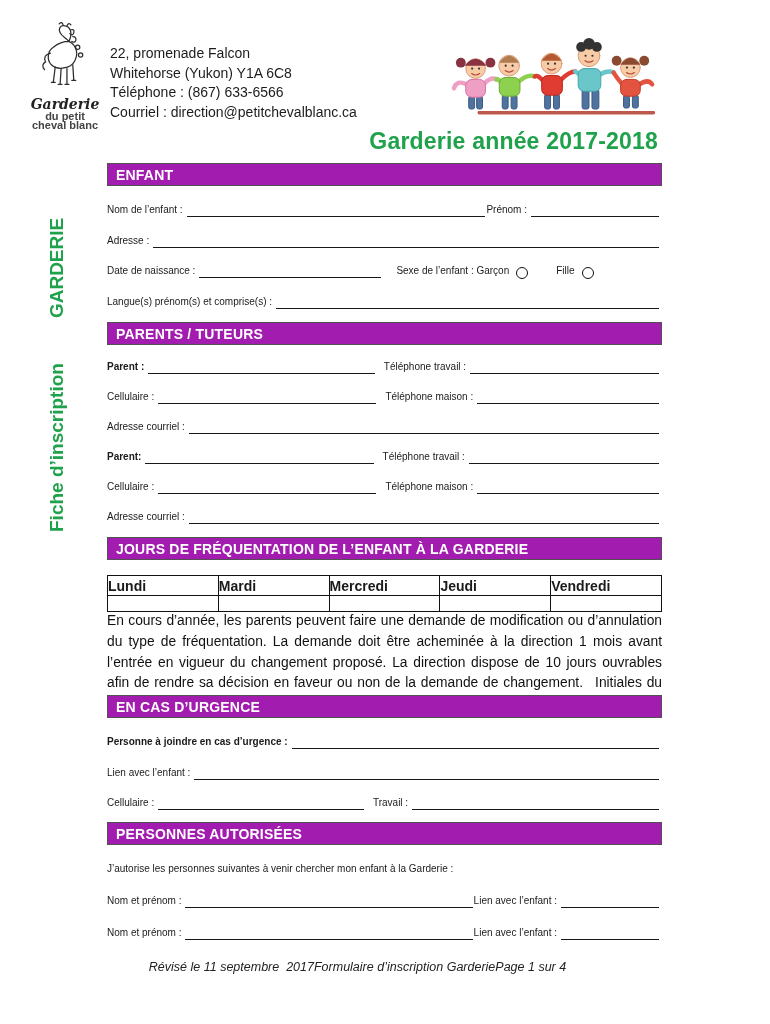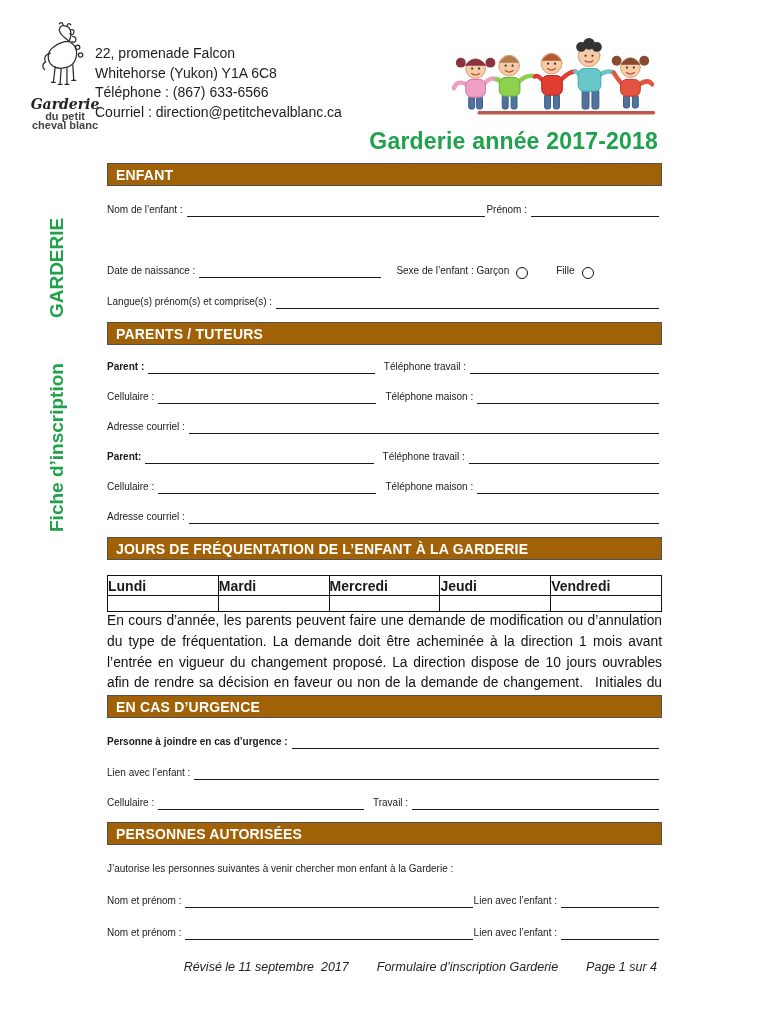--- a/index.html
+++ b/index.html
@@ -6,37 +6,37 @@
   html,body { background:#ffffff; }
   .page {
     position:relative; width:770px; height:1024px; margin:0 auto;
     background:#ffffff; overflow:hidden;
     font-family:"Liberation Sans", sans-serif; color:#1a1a1a;
   }
   
   .logo { position:absolute; left:28px; top:20px; width:74px; text-align:center; color:#222; }
   .logo-name { font-family:"DejaVu Serif", serif; font-style:italic; font-weight:bold; font-size:14px; margin-top:-4px; }
   .logo-sub { font-size:11px; color:#444; line-height:9px;font-weight:bold; }
-  .contact { position:absolute; left:95px; top:44px; font-size:14px; line-height:19.5px; color:#1c1c1c; }
+  .contact { position:absolute; left:110px; top:44px; font-size:14px; line-height:19.5px; color:#1c1c1c; }
   .kids { position:absolute; left:448px; top:28px; }
   .doc-title {
     position:absolute; right:112px; top:128px;
     font-size:23px; font-weight:bold; color:#1fa24b; letter-spacing:0.2px;
   }
   
   .side-rot {
     position:absolute; left:-113px; top:349px; width:340px; height:26px;
     transform:rotate(-90deg);
     display:flex; align-items:center; gap:45px;
     font-size:19px; font-weight:bold; color:#1fa24b; white-space:nowrap;
   }
   
   .bar {
     position:absolute; left:107px; width:555px; height:23px;
-    background:#a16207; border:1.5px solid #515151;
+    background:#a21caf; border:1.5px solid #515151;
     color:#ffffff; font-weight:bold; font-size:14px;
     padding:3px 8px; line-height:16px; letter-spacing:0.2px;
   }
   
   .frow {
     position:absolute; left:107px; width:553px; height:21px;
     display:flex; align-items:flex-end; font-size:10px;
   }
   .lbl { white-space:pre; line-height:18px; }
   .b { font-weight:bold;margin-top:17px; }
@@ -60,22 +60,22 @@
   
   .para {
     position:absolute; left:107px; top:611px; width:555px;
     font-size:13.8px; line-height:20.8px; text-align:justify; color:#111;
   }
   .iline { display:inline-block; width:92px; border-bottom:1.4px solid #191919; height:13px; }
   .isp { display:inline-block; width:12px; }
   
   .footer {
     position:absolute; left:58px; right:113px; top:960px;
-    display:flex; justify-content:flex-end;
-    font-size:12.5px; font-style:italic; color:#222; white-space:pre;gap:28px;
+    display:flex; justify-content:center;
+    font-size:12.5px; font-style:italic; color:#222; white-space:pre;
   }
 </style>
 </head>
 <body>
 
 <div class="page">
 
   <div class="logo">
     <svg width="64" height="76" viewBox="0 0 64 78">
       <g fill="none" stroke="#2e2e2e" stroke-width="1.3" stroke-linecap="round">
@@ -188,20 +188,24 @@
 
   <div class="bar" style="top:163px">ENFANT</div>
 
   <div class="frow" style="top:198px">
     <span class="lbl">Nom de l’enfant :</span>
     <span class="line"></span>
     <span class="lbl">Prénom :</span>
     <span class="line fixed" style="width:128px"></span>
   </div>
 
+  <div class="frow" style="top:229px">
+    <span class="lbl">Adresse :</span>
+    <span class="line"></span>
+  </div>
 
   <div class="frow" style="top:259px">
     <span class="lbl">Date de naissance :</span>
     <span class="line fixed" style="width:182px"></span>
     <span class="lbl" style="margin-left:14px">Sexe de l’enfant : Garçon</span>
     <span class="radio"></span>
     <span class="lbl" style="margin-left:28px">Fille</span>
     <span class="radio"></span>
   </div>
 

